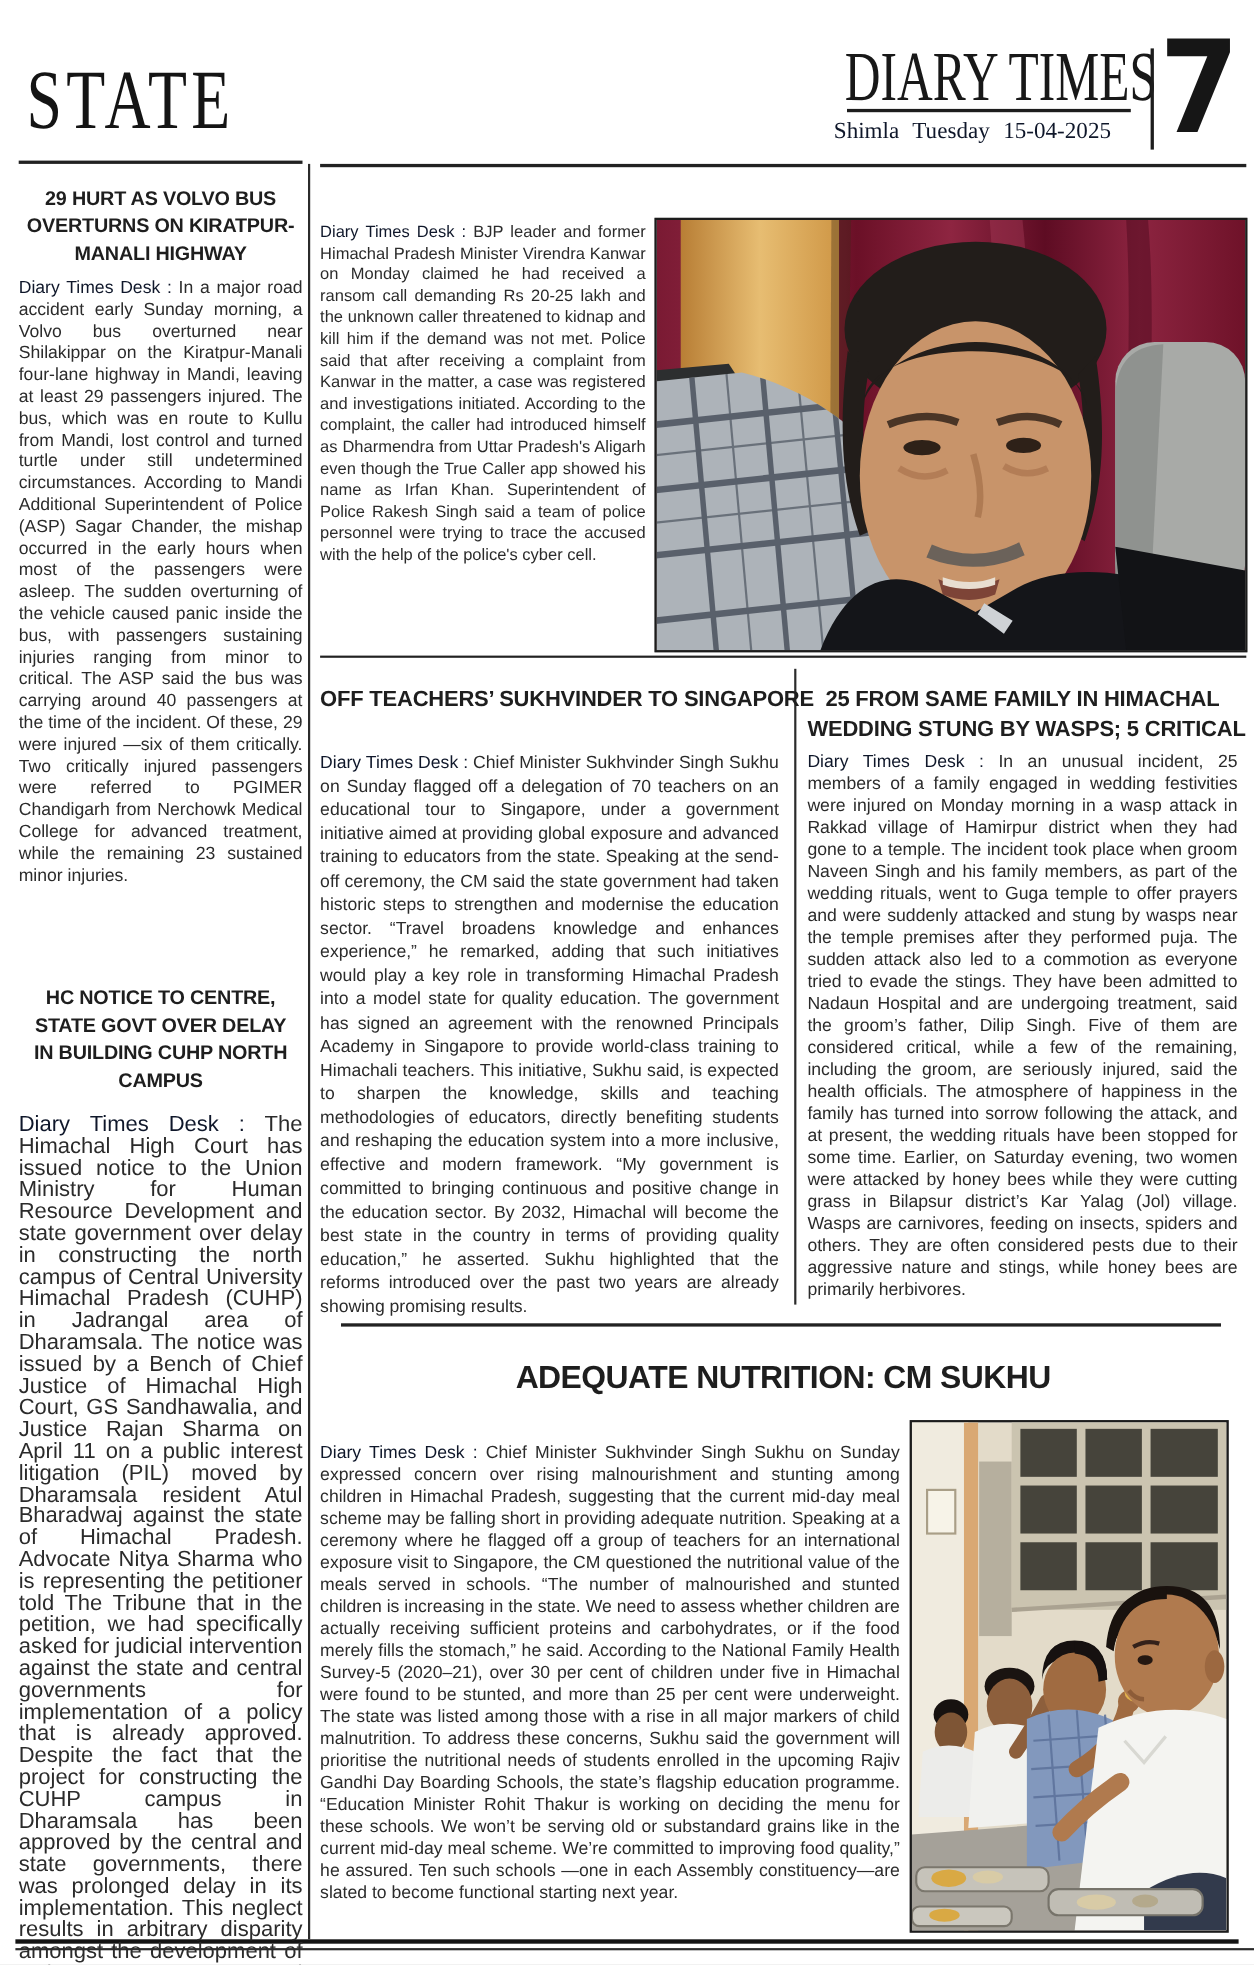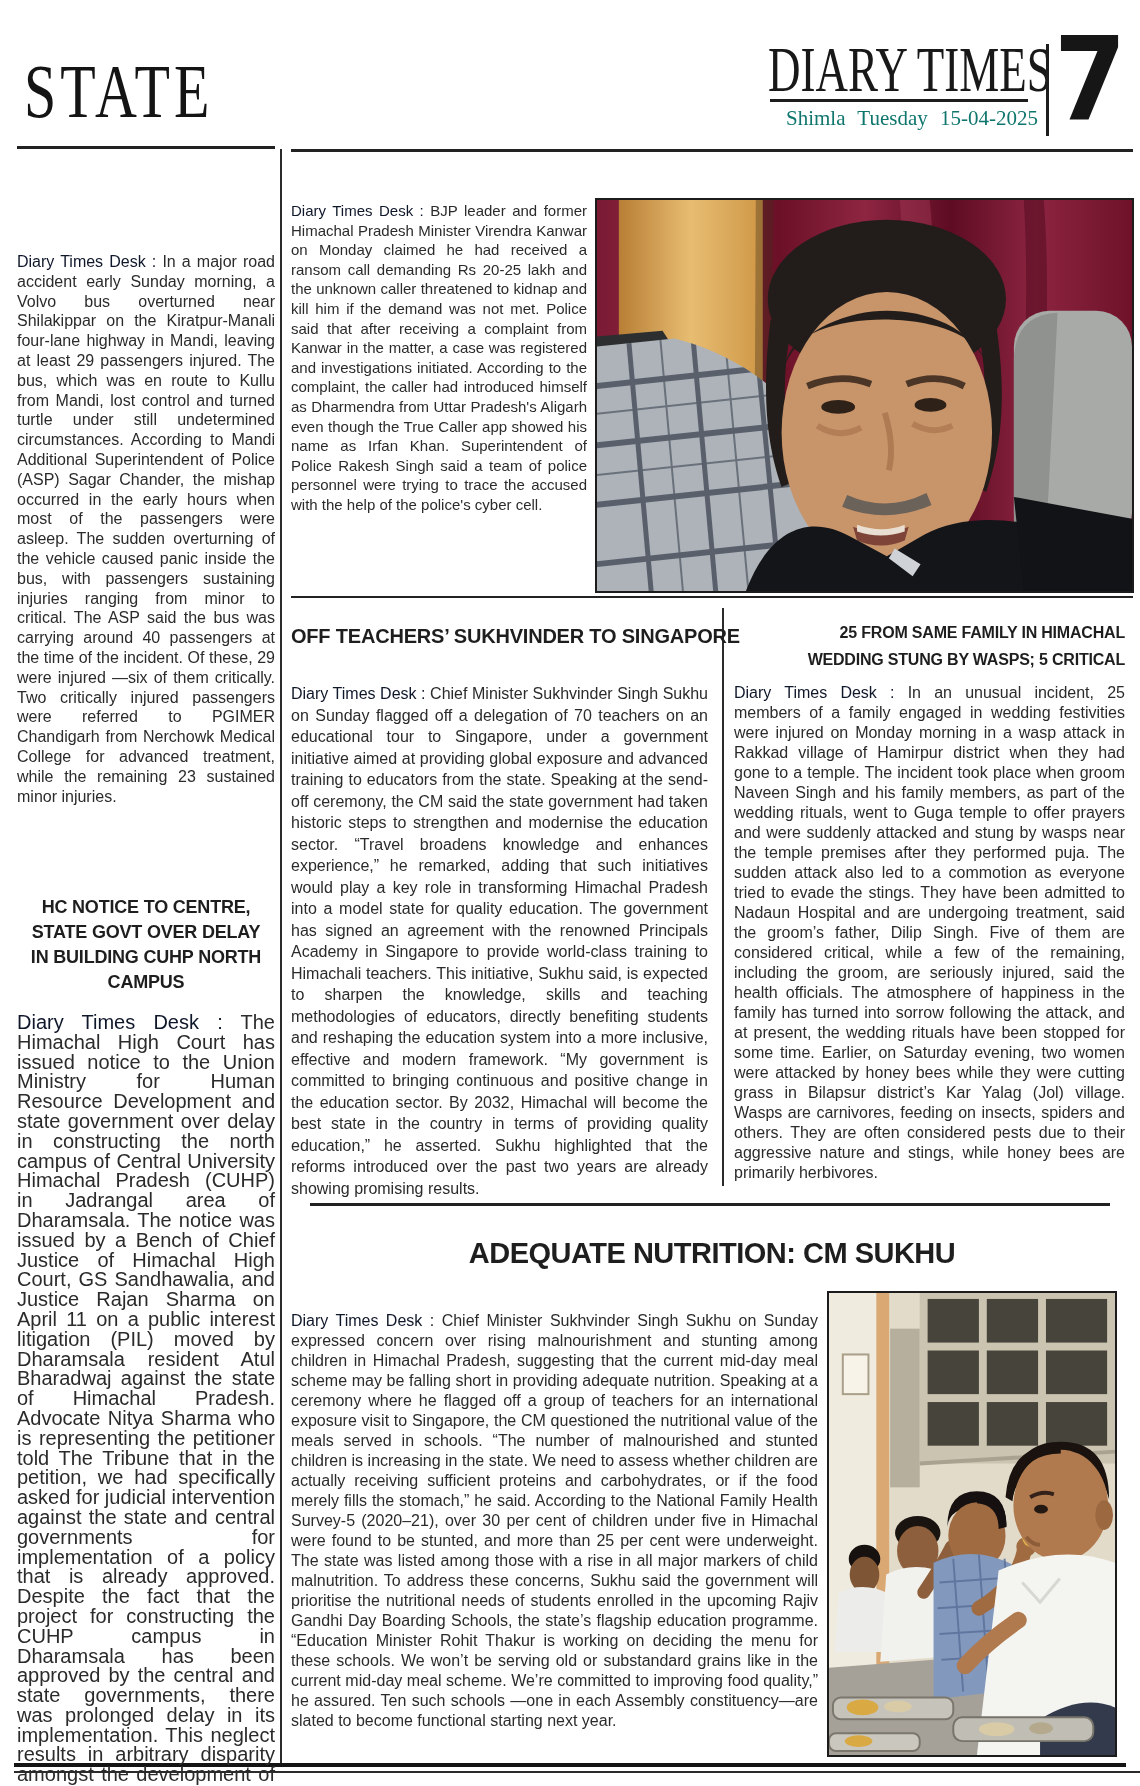--- a/index.html
+++ b/index.html
@@ -6,22 +6,22 @@
   .page{position:relative;width:1140px;height:1786px;background:#ffffff;overflow:hidden;
         font-family:"Liberation Sans",sans-serif;color:#2a2a2a;}
   
   .m-section{position:absolute;left:24px;top:74px;width:202px;height:52px;
      font-family:"Liberation Serif",serif;font-size:58px;line-height:52px;letter-spacing:4px;
      color:#141414;transform:scaleY(1.32);transform-origin:center bottom;white-space:nowrap;}
   .m-paper{position:absolute;left:768px;top:57px;width:262px;height:44px;text-align:center;
      font-family:"Liberation Serif",serif;font-size:45px;line-height:44px;color:#181818;
      transform:scaleY(1.42);transform-origin:center bottom;white-space:nowrap;}
   .m-rule{position:absolute;left:770px;top:99px;width:258px;height:3px;background:#1d1d1d;}
-  .m-date{position:absolute;left:758px;top:106px;width:280px;text-align:right;
-     font-family:"Liberation Serif",serif;font-size:21px;color:#0f766e;word-spacing:7px;white-space:nowrap;}
+  .m-date{position:absolute;left:758px;top:106px;width:280px;text-align:left;
+     font-family:"Liberation Serif",serif;font-size:21px;color:#0f172a;word-spacing:7px;white-space:nowrap;}
   .m-vline{position:absolute;left:1046px;top:44px;width:3px;height:92px;background:#1d1d1d;}
   .m-pageno{position:absolute;left:1054px;top:40px;width:70px;height:96px;text-align:center;
      font-family:"DejaVu Sans",sans-serif;font-weight:bold;font-size:104px;line-height:92px;color:#161616;
      transform:scaleY(1.12);transform-origin:center bottom;}
   
   .hrule{position:absolute;background:#222222;}
   .vrule{position:absolute;background:#2b2b2b;}
   .r-left-top{left:17px;top:146px;width:258px;height:3px;}
   .r-main-top{left:291px;top:149px;width:842px;height:3px;}
   .v-left{left:280px;top:149px;width:2px;height:1614px;}
@@ -36,21 +36,21 @@
   .art-body{position:absolute;text-align:justify;color:#2b2b2b;}
   .byline{font-weight:400;color:#0f172a;}
   .t-volvo{left:17px;top:153px;width:258px;font-size:18px;line-height:25px;}
   .b-volvo{left:17px;top:236px;width:258px;font-size:16px;line-height:19.8px;}
   .t-hc{left:17px;top:880px;width:258px;font-size:18px;line-height:25px;}
   .b-hc{left:17px;top:993px;width:258px;font-size:20px;line-height:19.8px;}
   .t-ransom{left:291px;top:156px;width:842px;font-size:21px;line-height:26px;}
   .b-ransom{left:291px;top:186px;width:296px;font-size:15px;line-height:19.6px;}
   .t-singapore{left:291px;top:606px;width:417px;font-size:20px;line-height:27px;}
   .b-singapore{left:291px;top:667px;width:417px;font-size:16px;line-height:21.5px;}
-  .t-wasps{left:734px;top:606px;width:391px;font-size:16px;line-height:27px;text-align:right;}
+  .t-wasps{left:734px;top:606px;width:391px;font-size:20px;line-height:27px;}
   .b-wasps{left:734px;top:667px;width:391px;font-size:16px;line-height:20px;}
   .t-midday{left:291px;top:1211px;width:842px;font-size:29px;line-height:37px;letter-spacing:-0.5px;}
   .b-midday{left:291px;top:1295px;width:527px;font-size:16px;line-height:20px;}
   
   .photo{position:absolute;margin:0;padding:0;border:2px solid #1c1c1c;box-sizing:border-box;overflow:hidden;background:#999;}
   .ph-ransom{left:595px;top:198px;width:539px;height:395px;}
   .ph-midday{left:827px;top:1291px;width:290px;height:466px;}
   .photo svg{display:block;width:100%;height:100%;}
 </style>
 </head>
@@ -67,20 +67,25 @@
 
   <div class="hrule r-left-top"></div>
   <div class="hrule r-main-top"></div>
   <div class="vrule v-left"></div>
   <div class="hrule r-mid"></div>
   <div class="vrule v-mid"></div>
   <div class="hrule r-botsec"></div>
   <div class="r-page-thick hrule"></div>
   <div class="r-page-thin hrule"></div>
 
+  <h2 class="art-title t-volvo">
+    <span class="t-line">29 HURT AS VOLVO BUS</span>
+    <span class="t-line">OVERTURNS ON KIRATPUR-</span>
+    <span class="t-line">MANALI HIGHWAY</span>
+  </h2>
   <p class="art-body b-volvo"><b class="byline">Diary Times Desk :</b><span> In a major road accident early Sunday morning, a Volvo bus overturned near Shilakippar on the Kiratpur-Manali four-lane highway in Mandi, leaving at least 29 passengers injured. The bus, which was en route to Kullu from Mandi, lost control and turned turtle under still undetermined circumstances. According to Mandi Additional Superintendent of Police (ASP) Sagar Chander, the mishap occurred in the early hours when most of the passengers were asleep. The sudden overturning of the vehicle caused panic inside the bus, with passengers sustaining injuries ranging from minor to critical. The ASP said the bus was carrying around 40 passengers at the time of the incident. Of these, 29 were injured —six of them critically. Two critically injured passengers were referred to PGIMER Chandigarh from Nerchowk Medical College for advanced treatment, while the remaining 23 sustained minor injuries.</span></p>
 
   <h2 class="art-title t-hc">
     <span class="t-line">HC NOTICE TO CENTRE,</span>
     <span class="t-line">STATE GOVT OVER DELAY</span>
     <span class="t-line">IN BUILDING CUHP NORTH</span>
     <span class="t-line">CAMPUS</span>
   </h2>
   <p class="art-body b-hc"><b class="byline">Diary Times Desk :</b><span> The Himachal High Court has issued notice to the Union Ministry for Human Resource Development and state government over delay in constructing the north campus of Central University Himachal Pradesh (CUHP) in Jadrangal area of Dharamsala. The notice was issued by a Bench of Chief Justice of Himachal High Court, GS Sandhawalia, and Justice Rajan Sharma on April 11 on a public interest litigation (PIL) moved by Dharamsala resident Atul Bharadwaj against the state of Himachal Pradesh. Advocate Nitya Sharma who is representing the petitioner told The Tribune that in the petition, we had specifically asked for judicial intervention against the state and central governments for implementation of a policy that is already approved. Despite the fact that the project for constructing the CUHP campus in Dharamsala has been approved by the central and state governments, there was prolonged delay in its implementation. This neglect results in arbitrary disparity amongst the development of Dehra campus and Dharamsala campus and such discrimination violated Article 14.</span></p>
 

